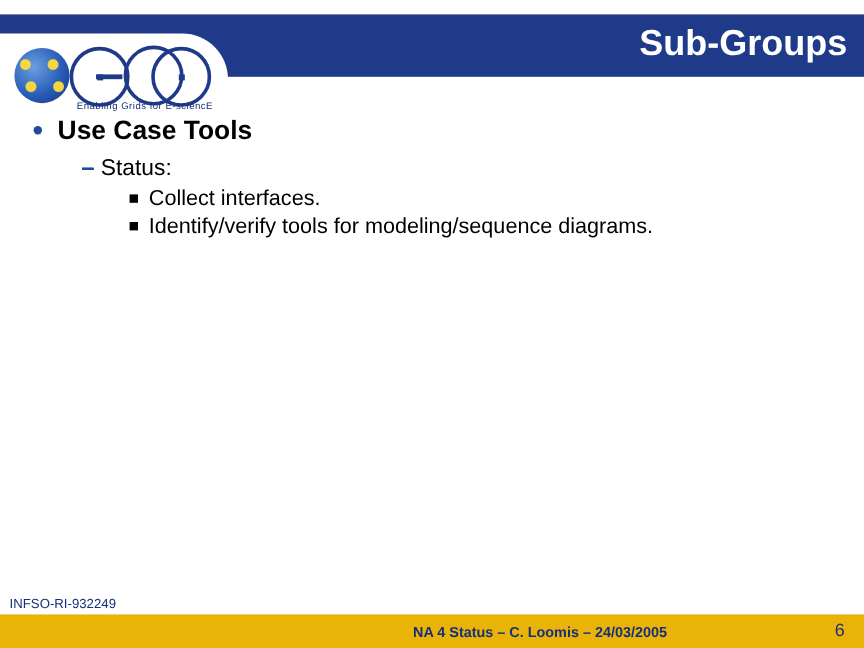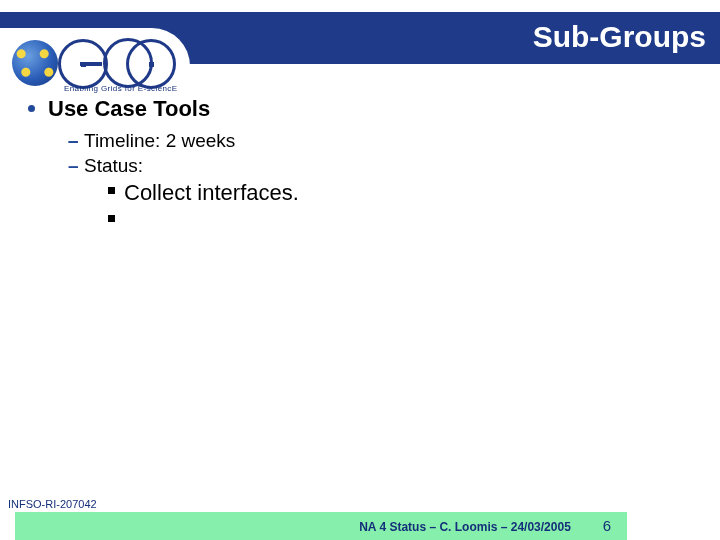--- a/index.html
+++ b/index.html
@@ -31,25 +31,25 @@
       width:1px; height:1px; box-shadow: 0 0 0 2px #203a8a; }
   .g-bar { position:absolute; left:72px; top:28px; width:22px; height:4px; background:#203a8a; }
   .enabling { position:absolute; left:56px; top:50px; font-size:8px; letter-spacing:.4px; color:#15307a; }
 
   
   .content { position: absolute; top: 86px; left: 28px; right: 20px; }
   .lvl1 { margin: 10px 0 8px; font-size: 22px; font-weight: bold; color: #000; padding-left: 20px; position: relative; }
   .lvl1 .bullet { position: absolute; left: 0; top: 9px; width: 7px; height: 7px; background: #234a9a; border-radius: 50%; }
   .lvl2 { margin: 3px 0 3px 40px; font-size: 19px; color: #000; padding-left: 16px; position: relative; }
   .lvl2 .dash { position: absolute; left: 0; top: 0; color: #234a9a; font-weight: bold; }
-  .lvl3 { margin: 2px 0 2px 80px; font-size: 22px; color: #000; padding-left: 16px; position: relative; }
+  .lvl3 { margin: 2px 0 2px 80px; font-size: 18px; color: #000; padding-left: 16px; position: relative; }
   .lvl3 .sq { position: absolute; left: 0; top: 7px; width: 7px; height: 7px; background: #000; }
 
   
-  .footer { position: absolute; bottom: 0; left: 15px; width: 612px; height: 28px; background: #86efac; }
+  .footer { position: absolute; bottom: 0; left: 0; width: 720px; height: 28px; background: #eab308; }
   .footer-left { position: absolute; left: 8px; bottom: 30px; font-size: 11px; color: #15307a; }
   .footer-center { position: absolute; left: 0; width: 720px; bottom: 6px; text-align: center; font-size: 12px; font-weight: bold; color: #15307a; }
   .footer-center span { display:inline-block; transform: translateX(90px); }
   .footer-right { position: absolute; right: 16px; bottom: 6px; font-size: 15px; color: #15307a; }
 </style>
 </head>
 <body>
 
 <div class="slide">
 
@@ -72,37 +72,37 @@
     <div class="lvl1">
       <span class="bullet"></span>
       <span>Use Case Tools</span>
     </div>
 
     <div class="lvl2">
       <span class="dash">–</span>
     </div>
     <div class="lvl2">
       <span class="dash">–</span>
-      <span>Timeline: 2 weeks</span>
     </div>
     <div class="lvl2">
       <span class="dash">–</span>
       <span>Status:</span>
     </div>
 
     <div class="lvl3">
       <span class="sq"></span>
       <span>Collect interfaces.</span>
     </div>
     <div class="lvl3">
       <span class="sq"></span>
+      <span>Identify/verify tools for modeling/sequence diagrams.</span>
     </div>
   </div>
 
-  <div class="footer-left">INFSO-RI-207042</div>
+  <div class="footer-left">INFSO-RI-932249</div>
   <div class="footer">
     <div class="footer-center">
       <span>NA 4 Status – C. Loomis – 24/03/2005</span>
     </div>
     <div class="footer-right">6</div>
   </div>
 
 </div>
 
 </body></html>

